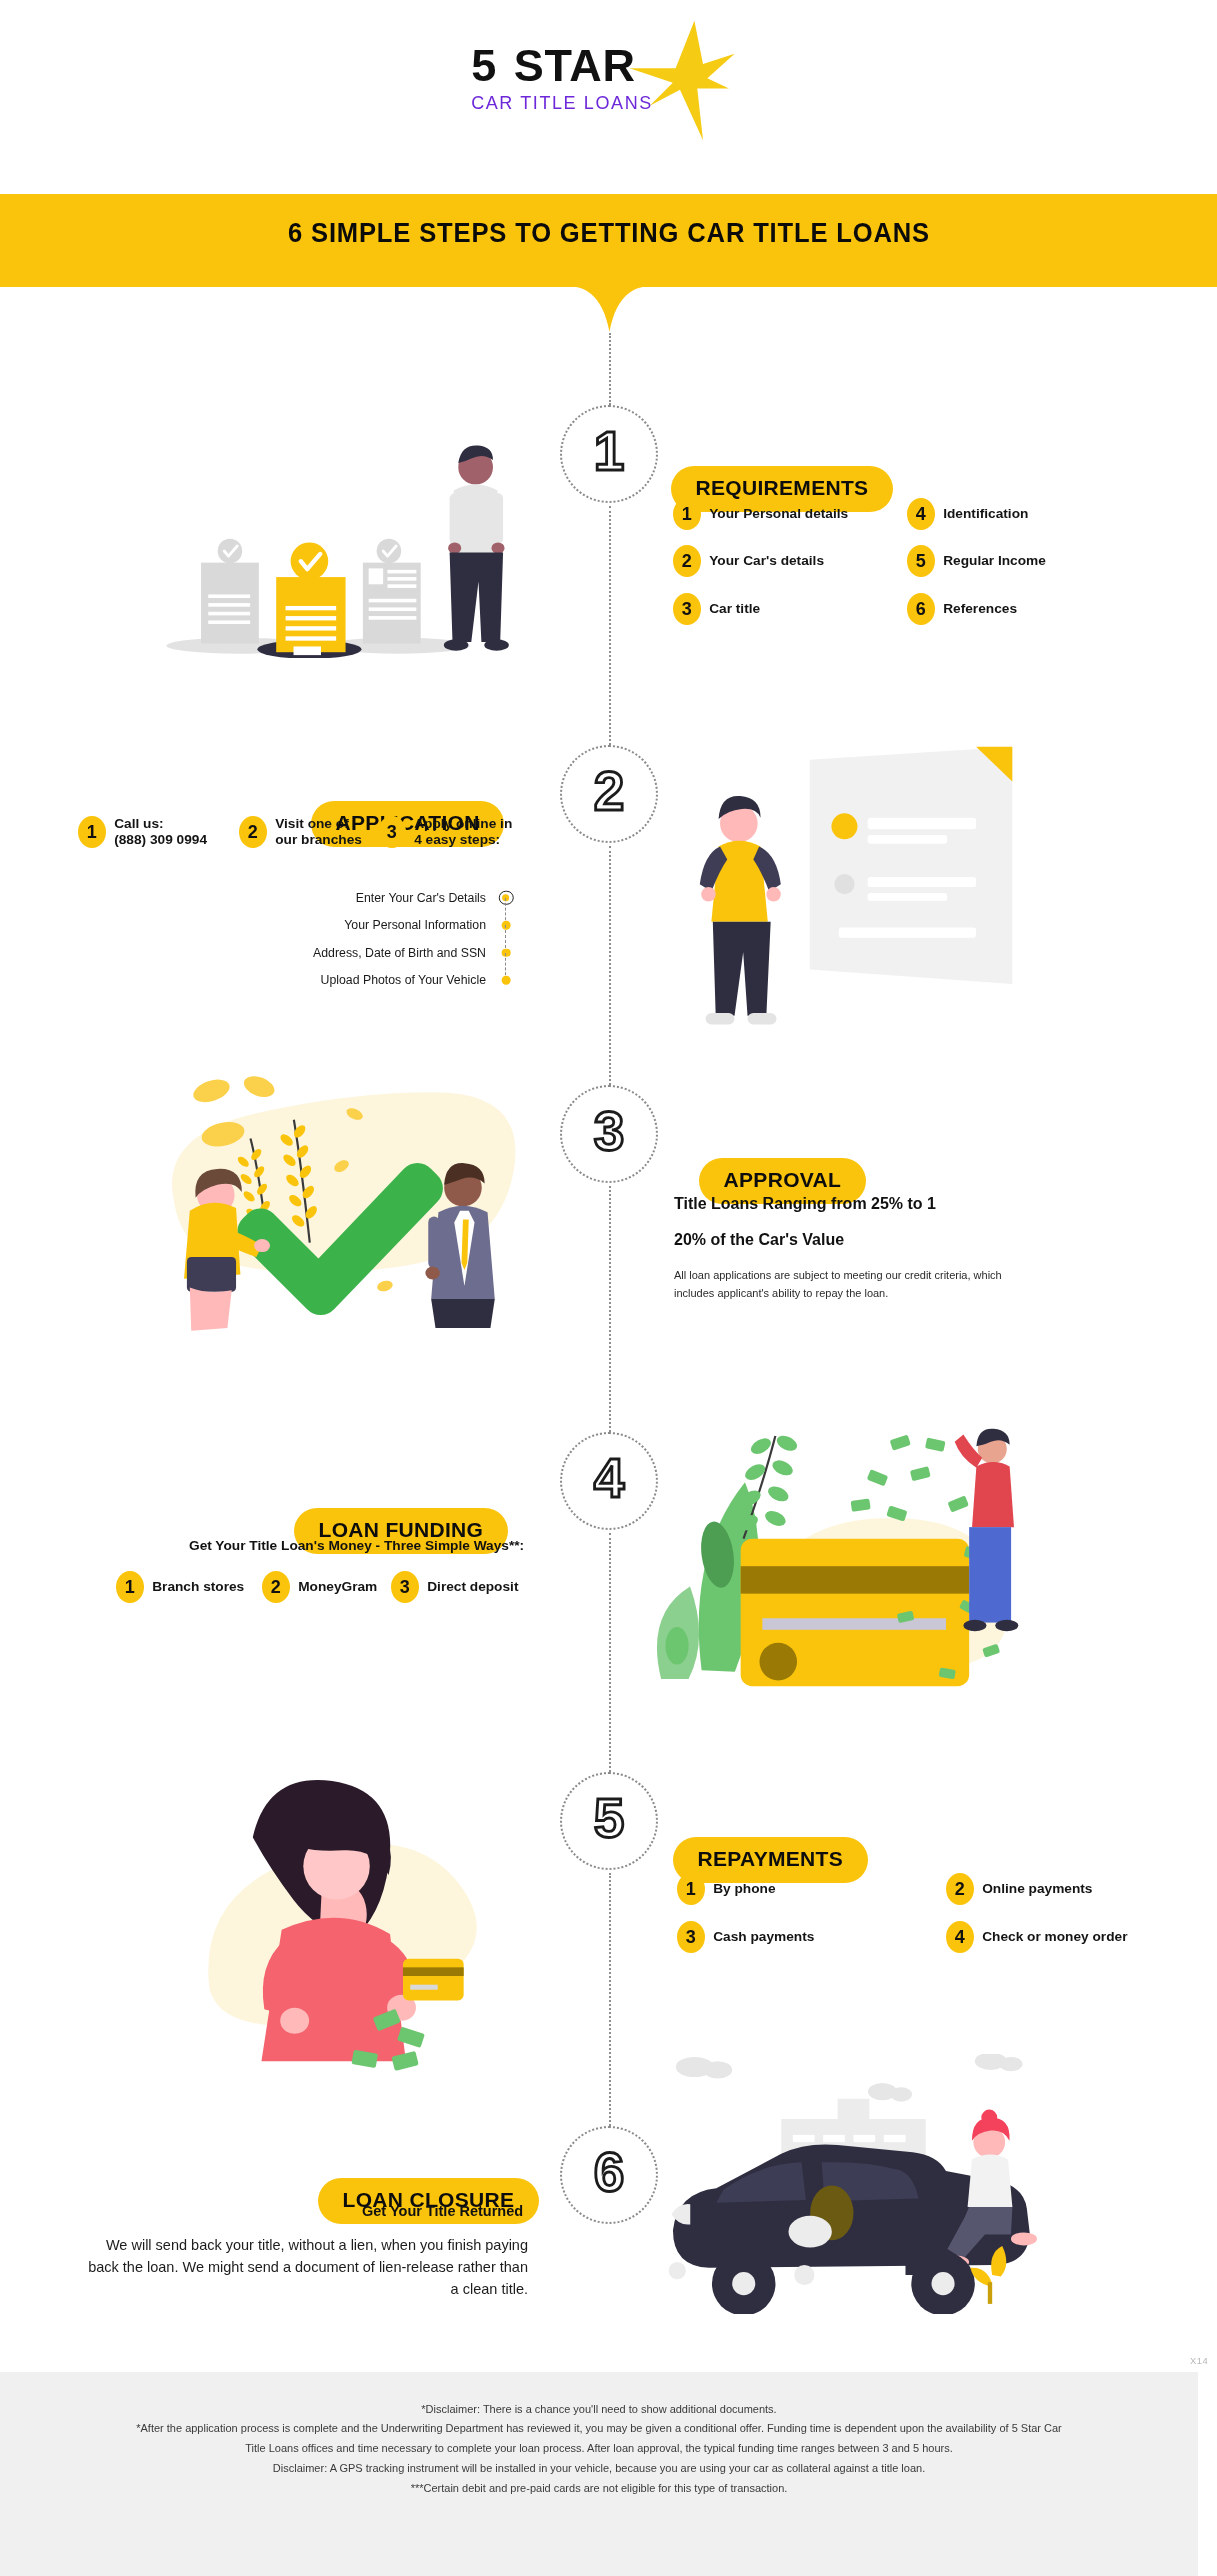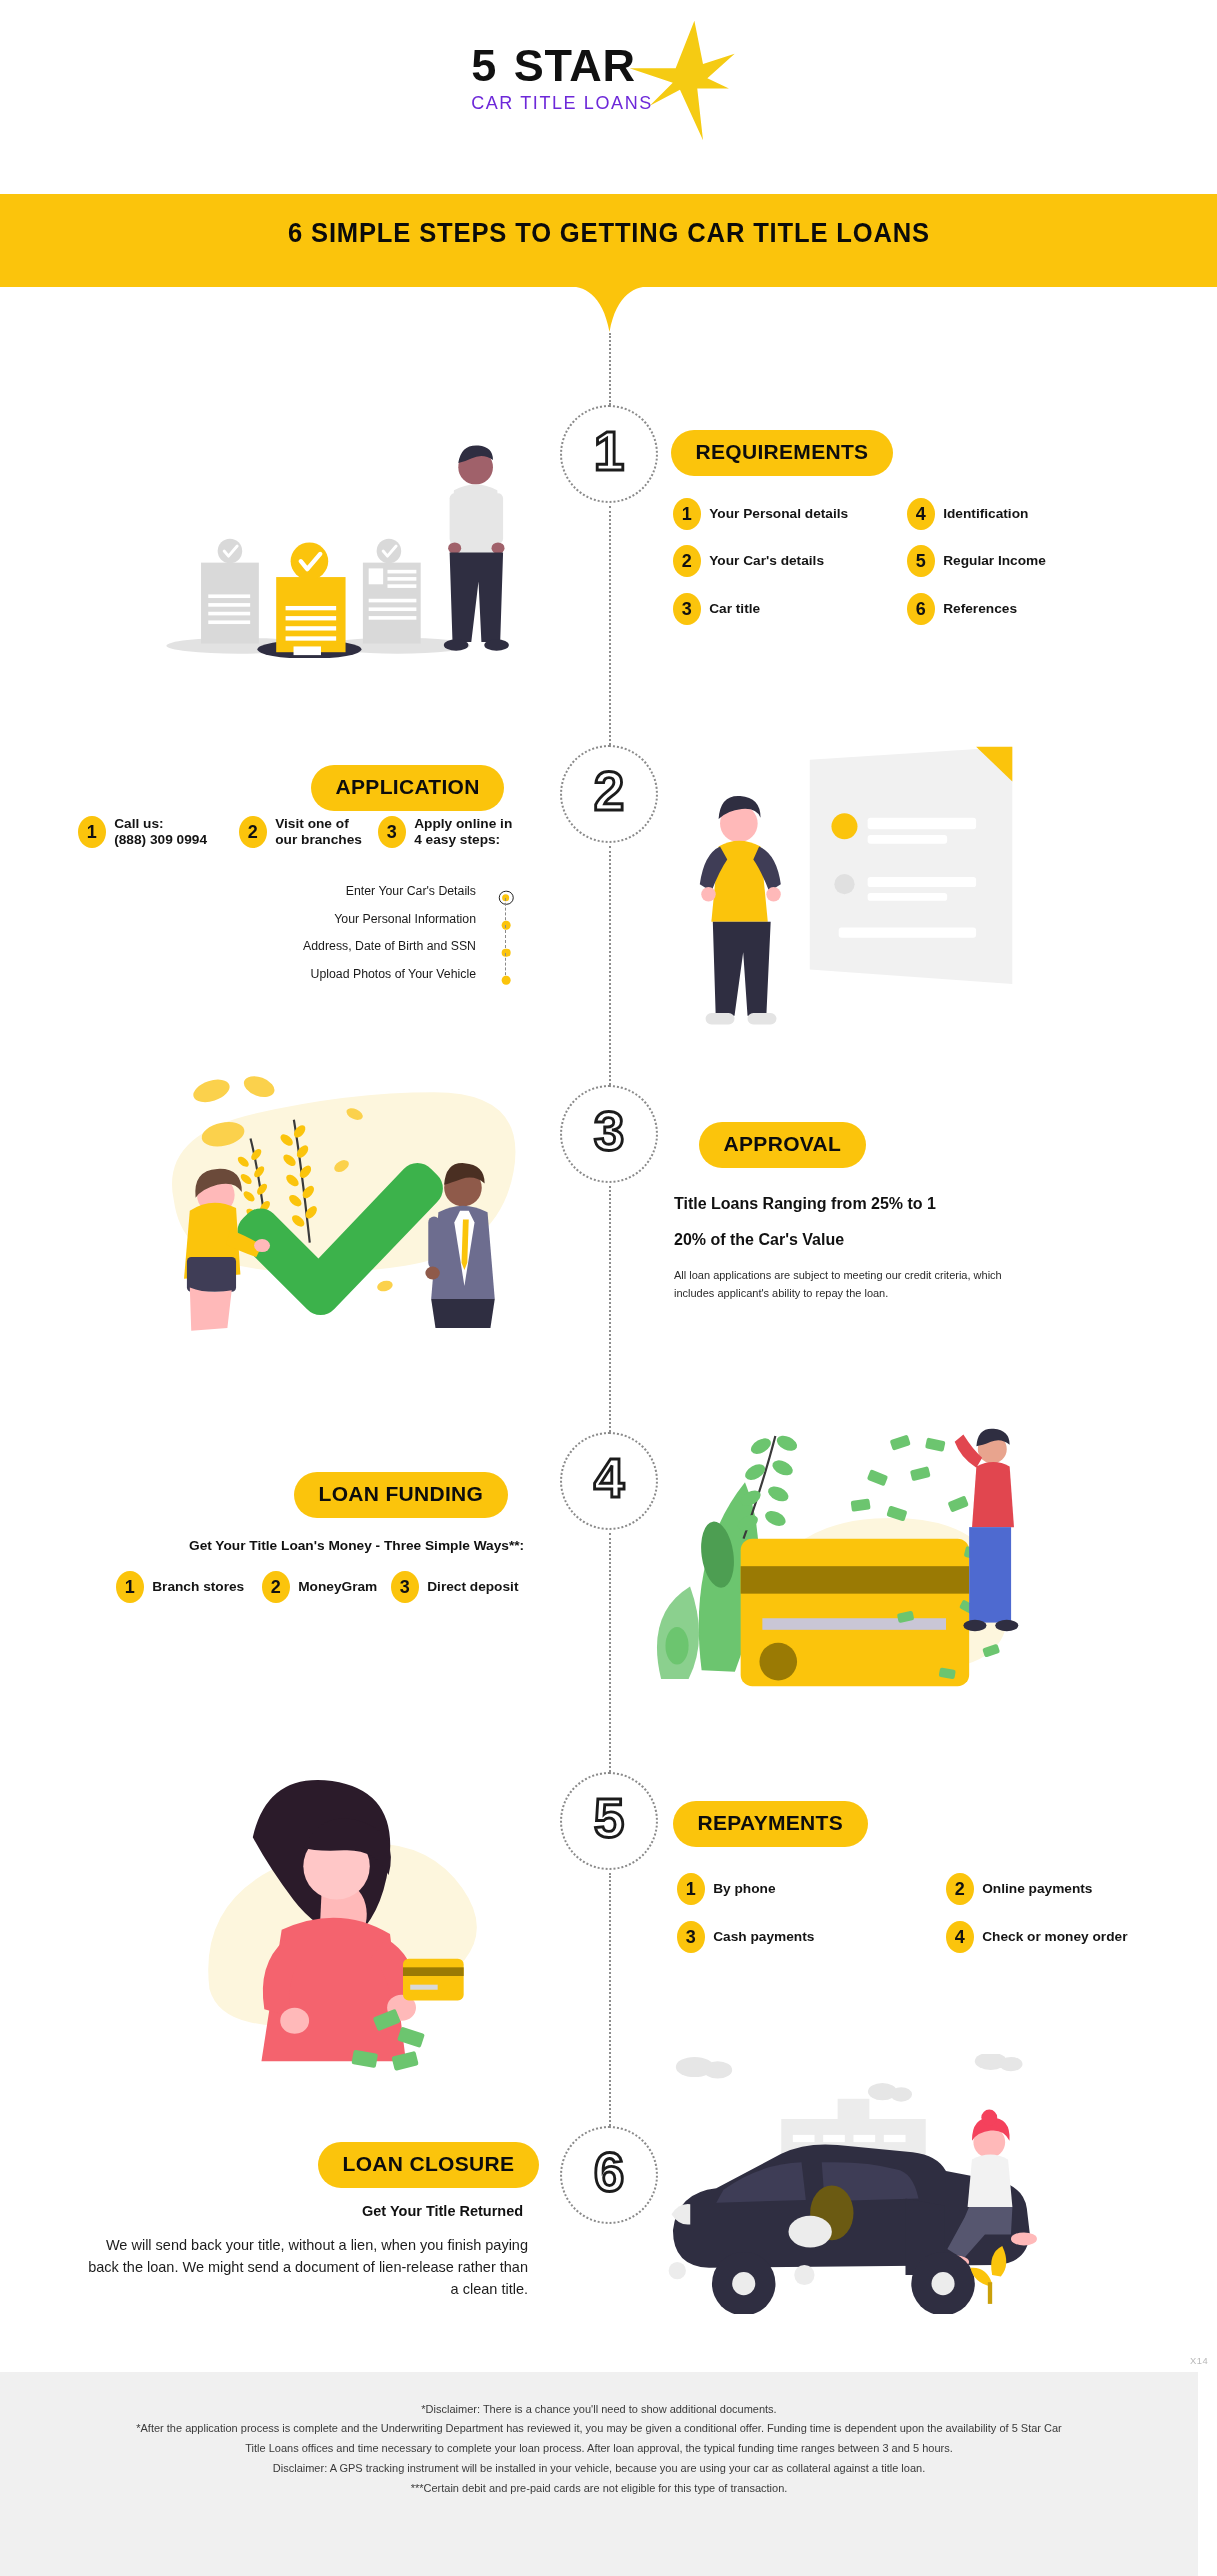--- a/index.html
+++ b/index.html
@@ -120,20 +120,21 @@
     position: absolute;
     background: #fbc40c;
     border-radius: 29px;
     padding: 10px 24.6px 11.6px 24.6px;
     font-size: 21px;
     font-weight: bold;
     letter-spacing: 0.3px;
     color: #0d0d0d;
     white-space: nowrap;
     z-index: 2;
+    margin-top: 36px;
   }
 
   
   .bullet {
     position: absolute;
     display: flex;
     align-items: center;
     gap: 8.7px;
     z-index: 2;
   }
@@ -180,23 +181,23 @@
     font-size: 14.5px;
     color: #1d1d1d;
     line-height: 1.5;
     z-index: 2;
   }
 
   
   .sublist { position: absolute; z-index: 2; }
   .sub-row {
     display: flex;
-    align-items: flex-start;
+    align-items: center;
     justify-content: flex-end;
-    gap: 22px;
+    gap: 12px;
     height: 27.5px;
   }
   .sub-text {
     font-size: 12.3px;
     color: #1a1a1a;
     text-align: right;
     white-space: nowrap;
   }
   .sub-marker { position: relative; width: 16px; height: 27.5px; }
   .sub-dot {

